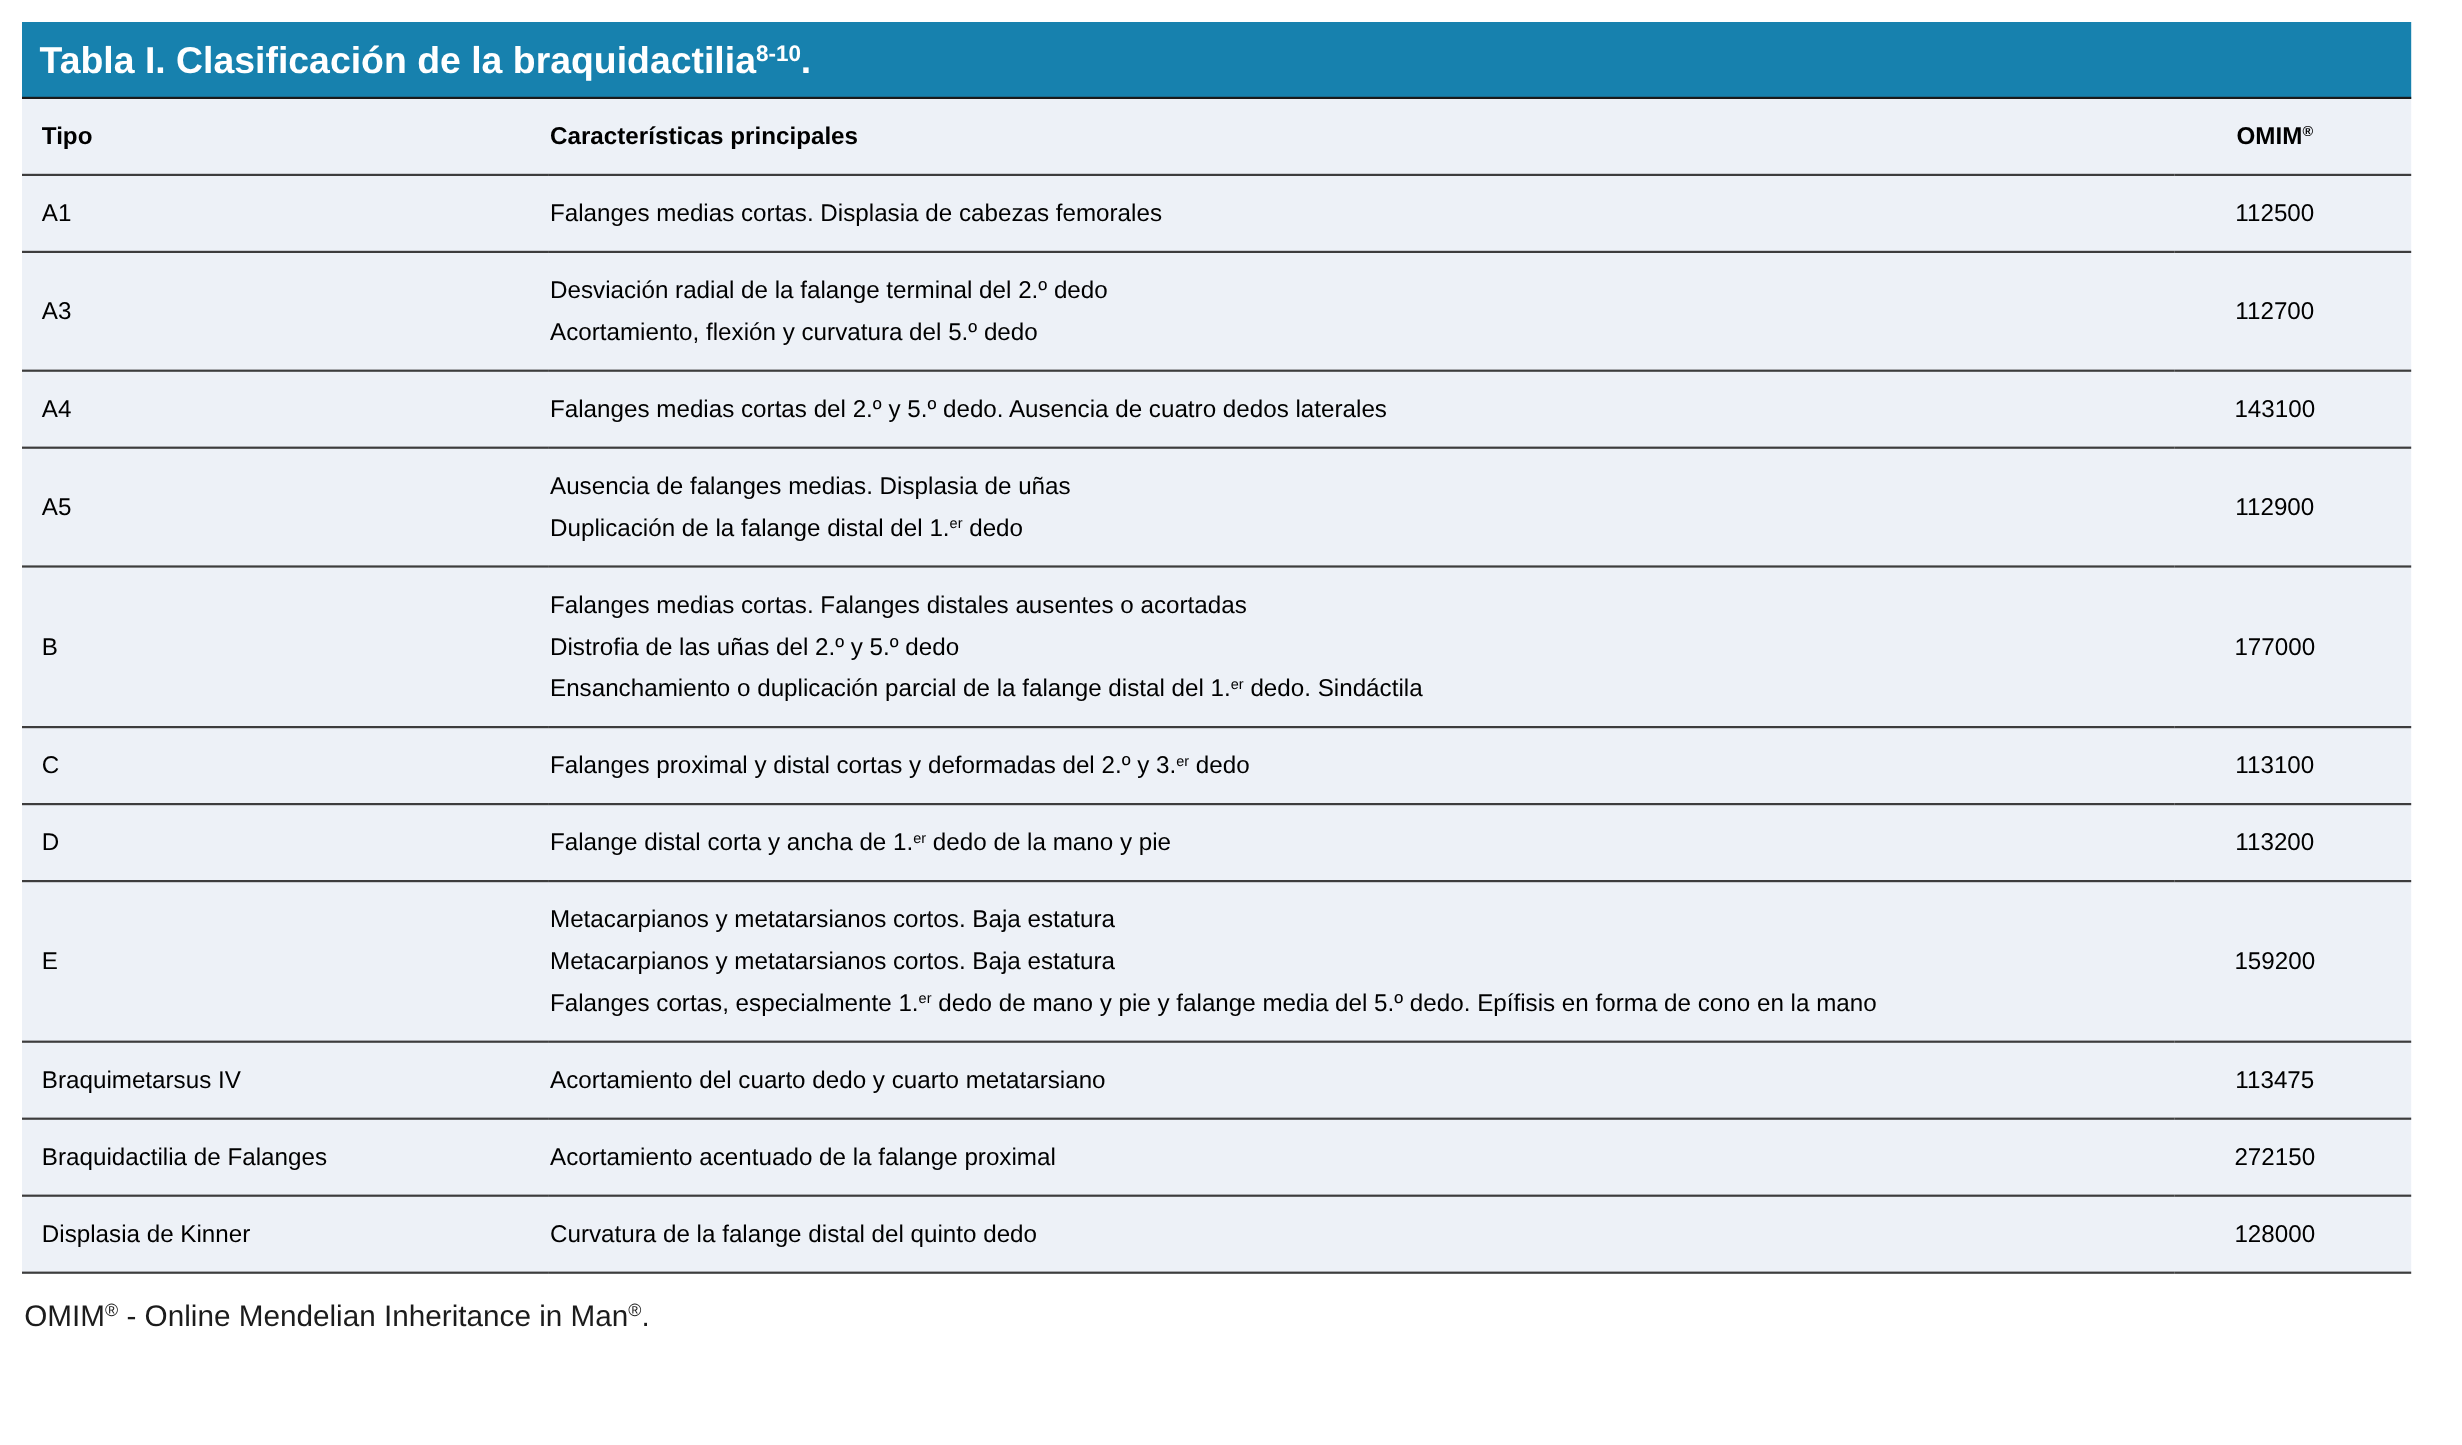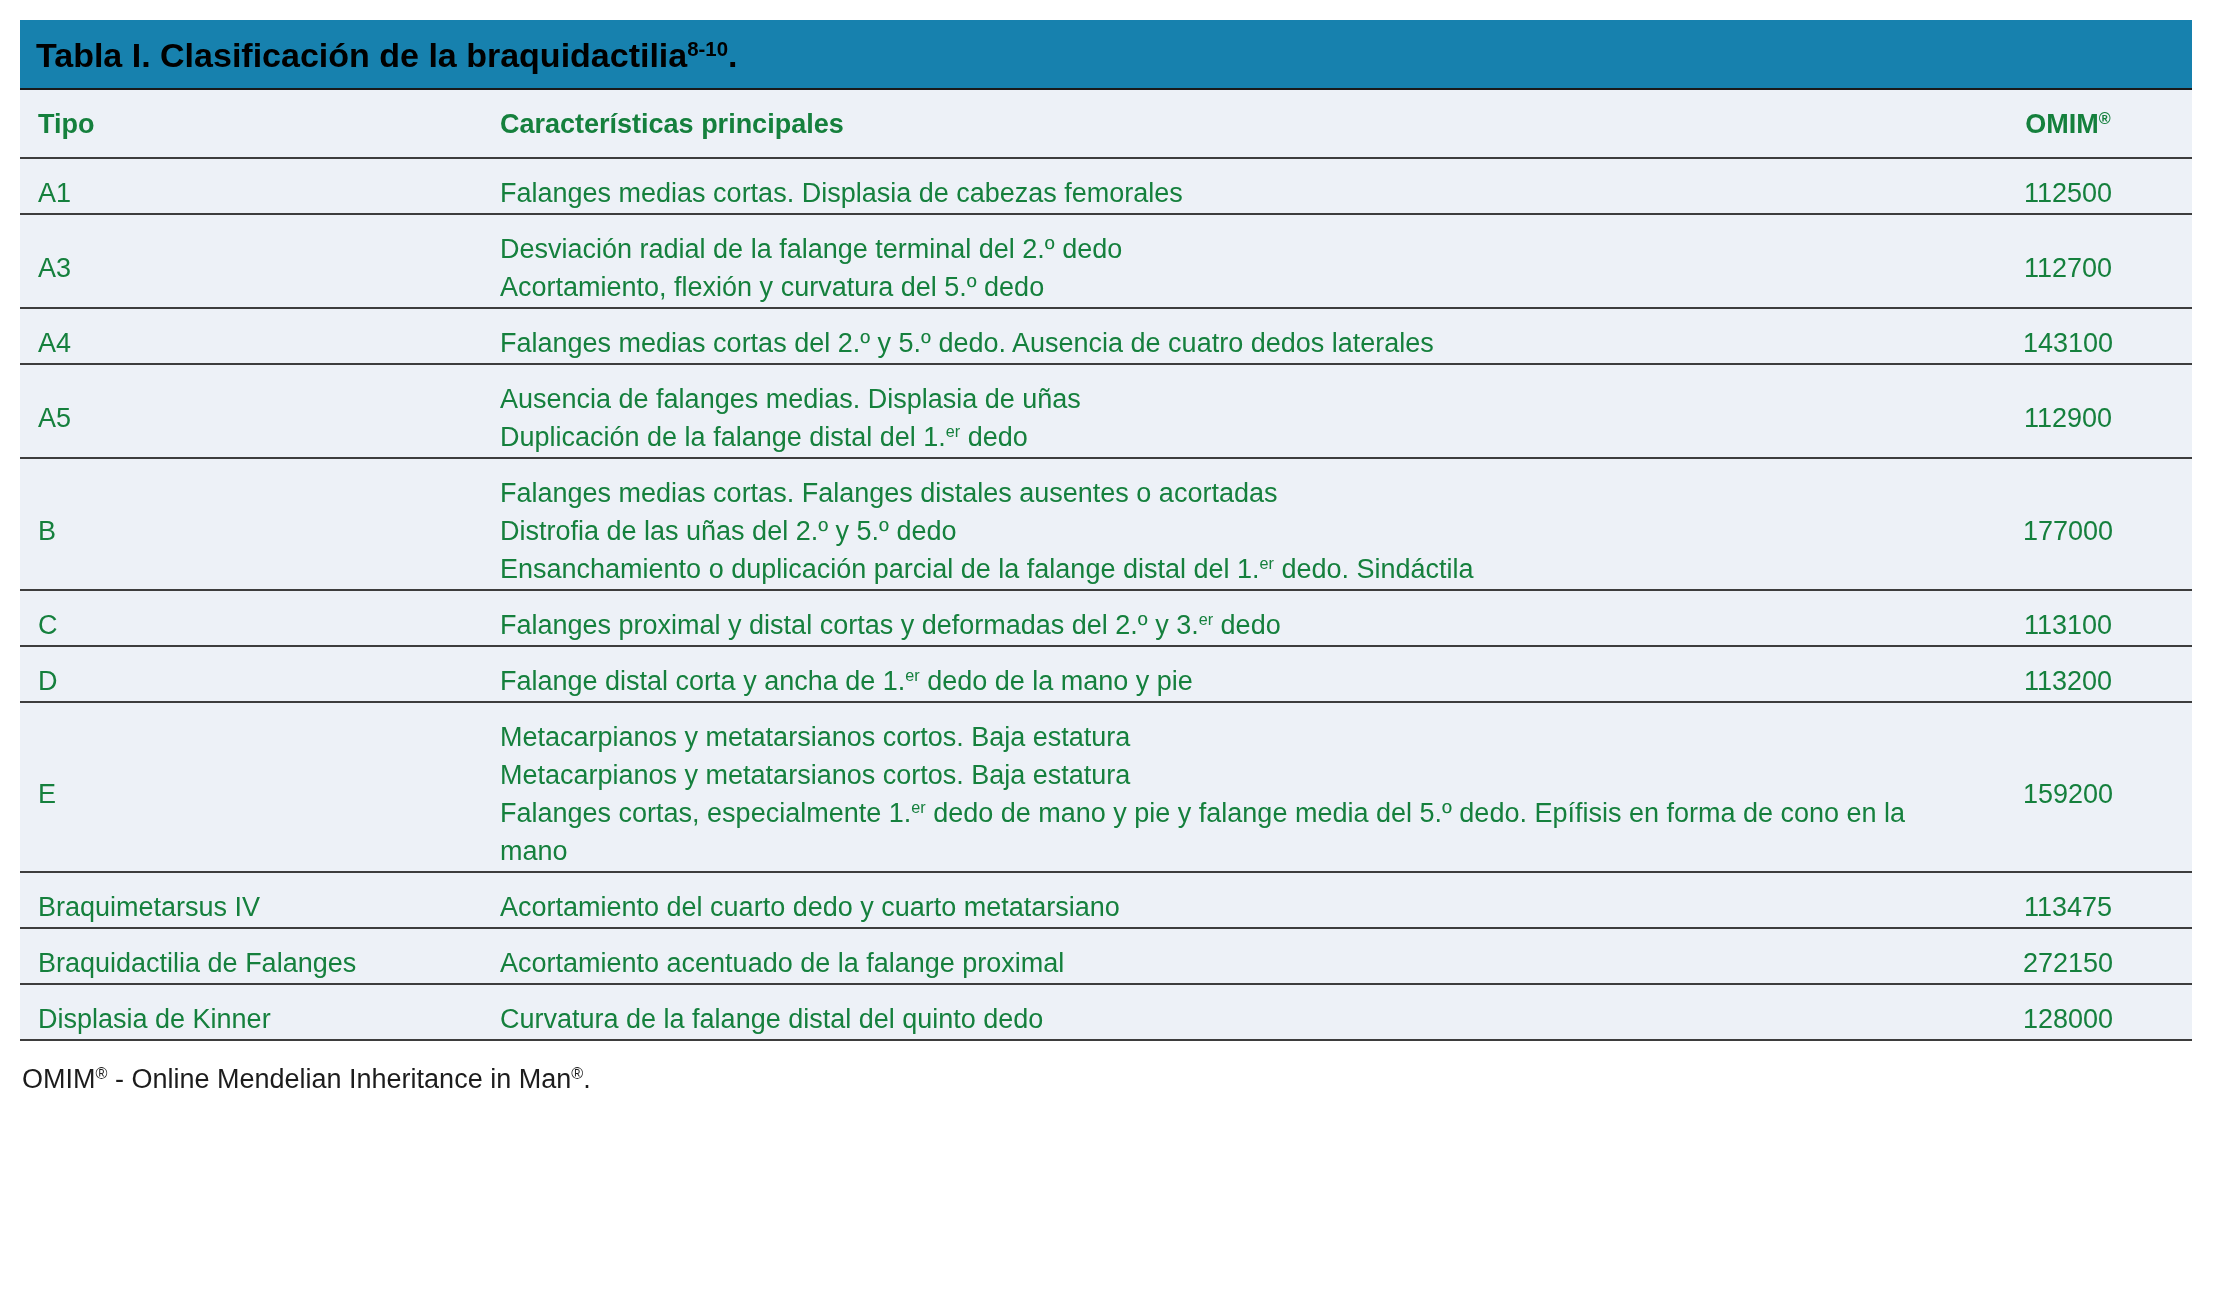--- a/index.html
+++ b/index.html
@@ -23,42 +23,43 @@
     overflow: hidden;
   }
   .table-wrap {
     position: absolute;
     left: 20px;
     top: 20px;
     width: 2172px;
   }
   .title-bar {
     background: var(--accent);
-    color: #000000;
+    color: #ffffff;
     font-weight: bold;
     font-size: 34px;
     line-height: 40px;
     min-height: 70px;
     padding: 15px 18px 13px 16px;
     border-bottom: 2px solid #1a1a1a;
   }
   table.classification {
     width: 100%;
     border-collapse: collapse;
     table-layout: fixed;
     background: var(--row-bg);
     border-bottom: 2px solid var(--rule);
   }
   table.classification th,
   table.classification td {
     vertical-align: middle;
-    font-size: 27px;
+    font-size: 22px;
     line-height: 38px;
     padding-top: 15px;
-    color: #15803d;
+    padding-bottom: 15px;
+    color: #000000;
   }
   thead th {
     font-weight: bold;
     font-size: 30px;
     line-height: 36px;
     text-align: left;
     padding-top: 14px;
     padding-bottom: 14px;
   }
   tbody tr { border-top: 2px solid var(--rule); }

